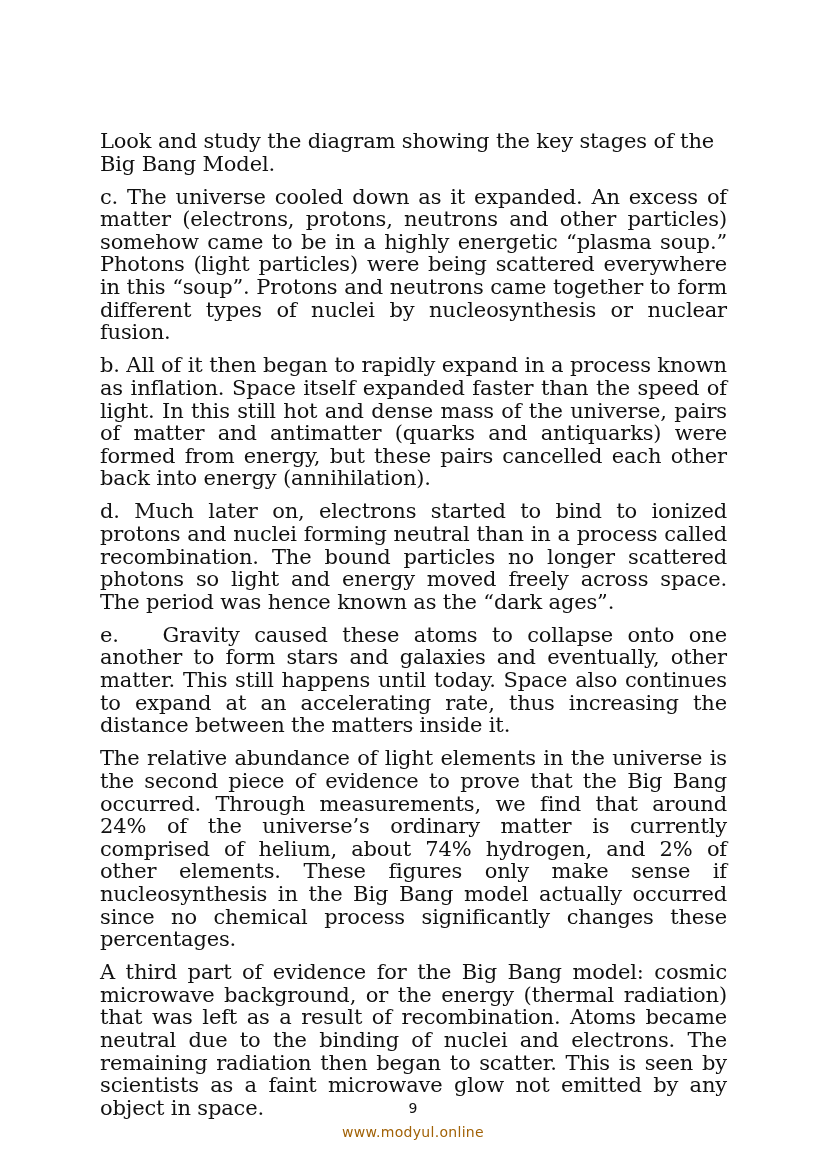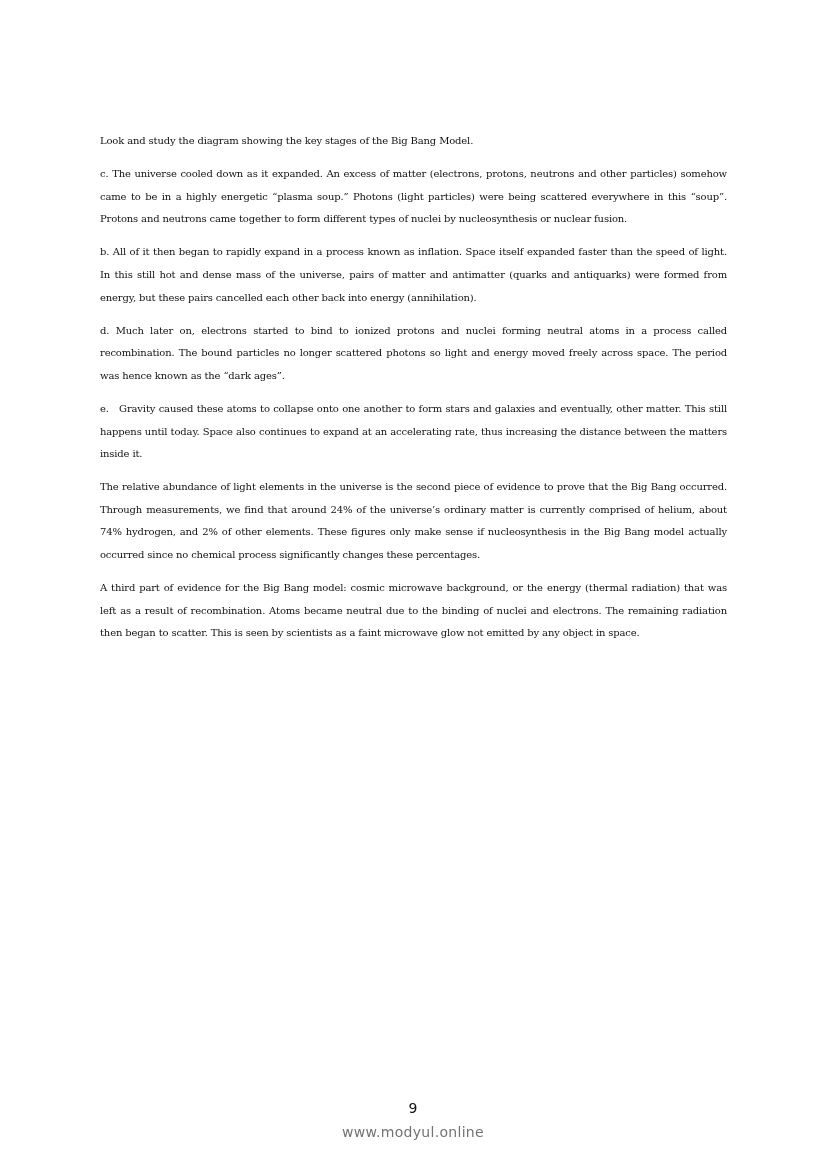--- a/index.html
+++ b/index.html
@@ -12,21 +12,21 @@
       height: 1169px;
       position: relative;
       overflow: hidden;
     }
     .page-content {
       position: absolute;
       left: 100px;
       top: 130px;
       width: 627px;
       font-family: "DejaVu Serif", "Liberation Serif", serif;
-      font-size: 10px;
+      font-size: 21px;
       line-height: 22.6px;
       color: #111111;
       letter-spacing: -0.15px;
     }
     .para {
       margin: 0 0 10.5px 0;
       text-align: justify;
     }
     .para.tight {
       text-align: left;
@@ -42,31 +42,31 @@
       color: #111111;
     }
     .watermark {
       position: absolute;
       left: 0;
       width: 826px;
       top: 1124px;
       text-align: center;
       font-family: "DejaVu Sans", "Liberation Sans", sans-serif;
       font-size: 14px;
-      color: #737373;
+      color: #a16207;
       letter-spacing: 0.3px;
     }
   </style>
 </head>
 <body>
 
 <div class="page-content">
   <p class="para tight">Look and study the diagram showing the key stages of the Big Bang Model.</p>
   <p class="para">c. The universe cooled down as it expanded. An excess of matter (electrons, protons, neutrons and other particles) somehow came to be in a highly energetic “plasma soup.” Photons (light particles) were being scattered everywhere in this “soup”. Protons and neutrons came together to form different types of nuclei by nucleosynthesis or nuclear fusion.</p>
   <p class="para">b. All of it then began to rapidly expand in a process known as inflation. Space itself expanded faster than the speed of light. In this still hot and dense mass of the universe, pairs of matter and antimatter (quarks and antiquarks) were formed from energy, but these pairs cancelled each other back into energy (annihilation).</p>
-  <p class="para">d. Much later on, electrons started to bind to ionized protons and nuclei forming neutral atoms in a process called recombination. The bound particles no longer scattered photons so light and energy moved freely across space. The period was hence known as the “dark ages”.</p>
+  <p class="para">d. Much later on, electrons started to bind to ionized protons and nuclei forming neutral than in a process called recombination. The bound particles no longer scattered photons so light and energy moved freely across space. The period was hence known as the “dark ages”.</p>
   <p class="para">e.&nbsp;&nbsp; Gravity caused these atoms to collapse onto one another to form stars and galaxies and eventually, other matter. This still happens until today. Space also continues to expand at an accelerating rate, thus increasing the distance between the matters inside it.</p>
   <p class="para">The relative abundance of light elements in the universe is the second piece of evidence to prove that the Big Bang occurred. Through measurements, we find that around 24% of the universe’s ordinary matter is currently comprised of helium, about 74% hydrogen, and 2% of other elements. These figures only make sense if nucleosynthesis in the Big Bang model actually occurred since no chemical process significantly changes these percentages.</p>
   <p class="para">A third part of evidence for the Big Bang model: cosmic microwave background, or the energy (thermal radiation) that was left as a result of recombination. Atoms became neutral due to the binding of nuclei and electrons. The remaining radiation then began to scatter. This is seen by scientists as a faint microwave glow not emitted by any object in space.</p>
 </div>
 
 <div class="page-number">9</div>
 <div class="watermark">www.modyul.online</div>
 
 </body></html>

